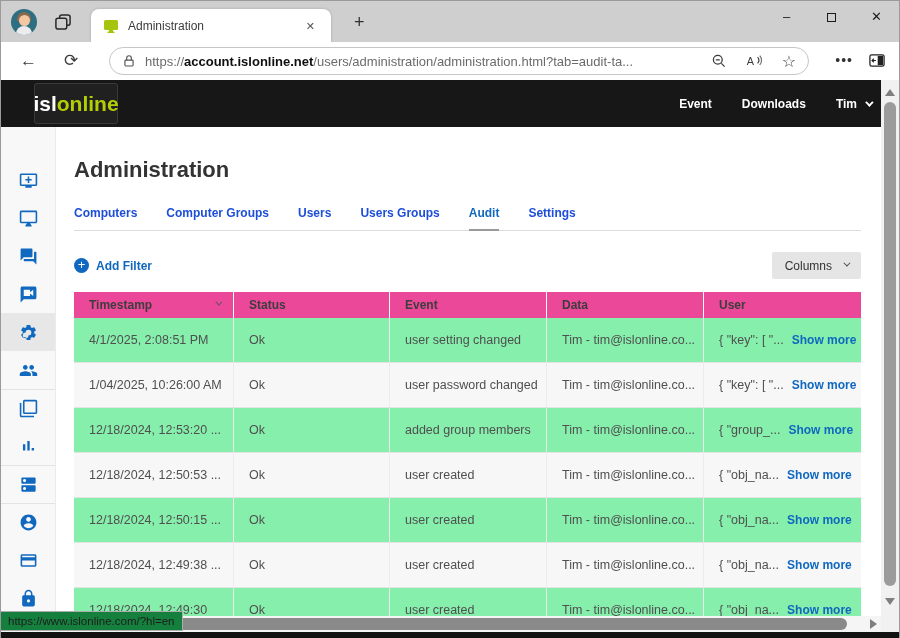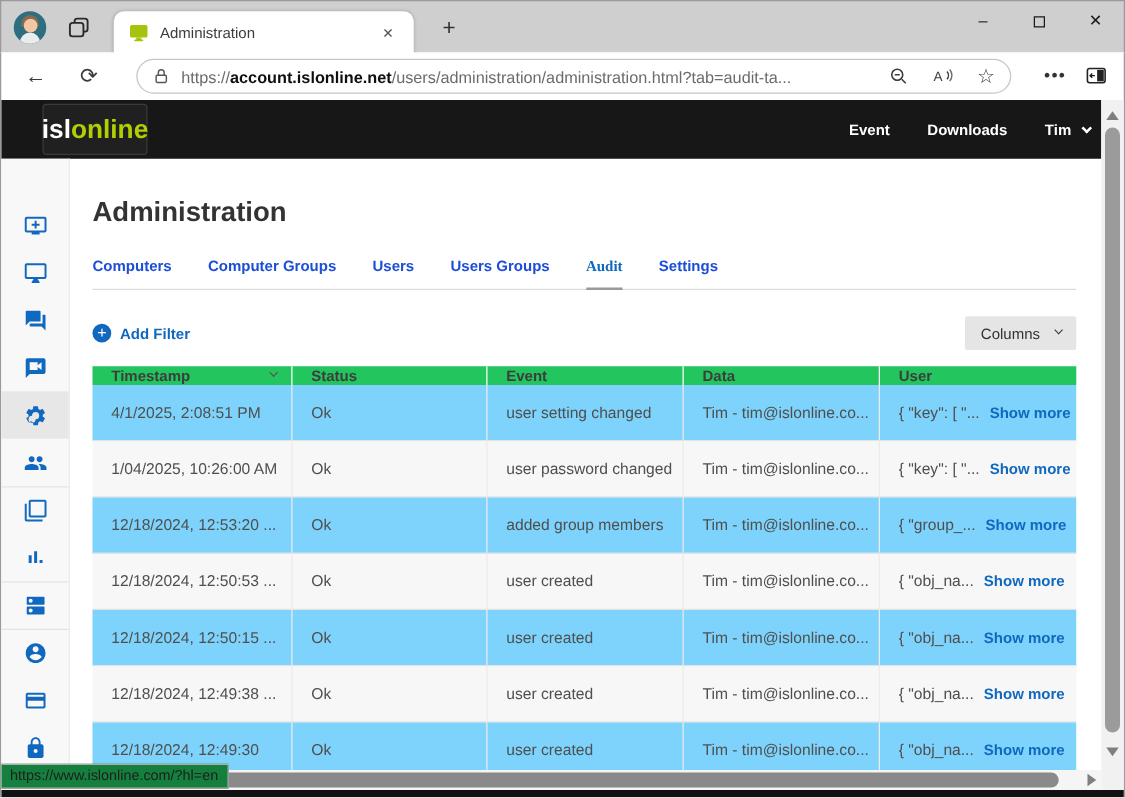--- a/index.html
+++ b/index.html
@@ -44,34 +44,34 @@
   .sidebar { position:absolute; top:47px; left:0; width:55px; height:511px; background:#f8f8f8; border-right:1px solid #ebebeb; padding-top:34px; }
   .sb-item { height:38px; display:flex; align-items:center; justify-content:center; }
   .sb-item.active { background:#e7e7e7; }
   .sb-item.divider { border-top:1px solid #e3e3e3; }
   .sb-item svg { width:19px; height:19px; fill:#1068bf; }
 
   .content { position:absolute; top:47px; left:56px; width:824px; height:511px; padding:0 20px 0 17px; }
   .page-title { margin-top:30px; font-size:22px; font-weight:700; color:#333; }
   .tabs { margin-top:23px; display:flex; gap:29px; border-bottom:1px solid #dcdcdc; }
   .tab-item { font-size:12px; font-weight:700; color:#1d4ed8; padding-bottom:9px; white-space:nowrap; }
-  .tab-item.active { color:#1068bf; border-bottom:2px solid #9a9a9a; margin-bottom:-1px;font-family:Liberation Serif, serif; }
+  .tab-item.active { color:#1068bf; border-bottom:2px solid #9a9a9a; margin-bottom:-1px; }
   .controls { margin-top:21px; display:flex; justify-content:space-between; align-items:center; }
   .add-filter { display:flex; align-items:center; gap:7px; color:#1068bf; font-size:12px; font-weight:700; }
   .plus-circle { width:15px; height:15px; border-radius:50%; background:#1068bf; color:#fff; line-height:14px; text-align:center; font-size:13px; font-weight:400; }
   .columns-btn { background:#e5e5e5; border-radius:2px; height:27px; padding:0 13px; display:flex; align-items:center; gap:11px; font-size:12px; color:#333; }
   .columns-btn .chev { color:#444; margin-top:-3px; }
 
   .audit-table { margin-top:13px; }
   .t-head, .t-row { display:grid; grid-template-columns:160px 156px 157px 157px 157px; }
-  .t-head { background:#22c55e; height:15px; }
+  .t-head { background:#ec4899; height:26px; }
   .th { display:flex; align-items:center; justify-content:space-between; padding:0 13px 0 15px; font-size:12px; font-weight:700; color:#3d3d3d; border-right:1px solid #fff; overflow:hidden; }
   .th:last-child { border-right:none; }
   .th .chev { color:#555; margin-top:-3px; }
-  .t-row { height:45px; border-bottom:1px solid #e4e4e4; background:#7dd3fc; }
+  .t-row { height:45px; border-bottom:1px solid #e4e4e4; background:#86efac; }
   .t-row:nth-child(even) { background:#f7f7f7; }
   .td { display:flex; align-items:center; padding:0 12px 0 15px; font-size:12.5px; color:#4f4f4f; border-right:1px solid #ececec; overflow:hidden; white-space:nowrap; }
   .td:last-child { border-right:none; justify-content:space-between; }
   .show-more { color:#1068bf; font-weight:700; font-size:12px; margin-left:8px; flex:none; }
 
   
   .v-scrollbar { position:absolute; top:0; right:0; width:18px; height:558px; background:#f1f1f1; }
   .tri-up { position:absolute; top:9px; left:4px; width:0; height:0; border-left:5px solid transparent; border-right:5px solid transparent; border-bottom:7px solid #7f7f7f; }
   .v-thumb { position:absolute; top:22px; left:3px; width:12px; height:484px; background:#9b9b9b; border-radius:6px; }
   .tri-down { position:absolute; top:518px; left:4px; width:0; height:0; border-left:5px solid transparent; border-right:5px solid transparent; border-top:7px solid #7f7f7f; }

